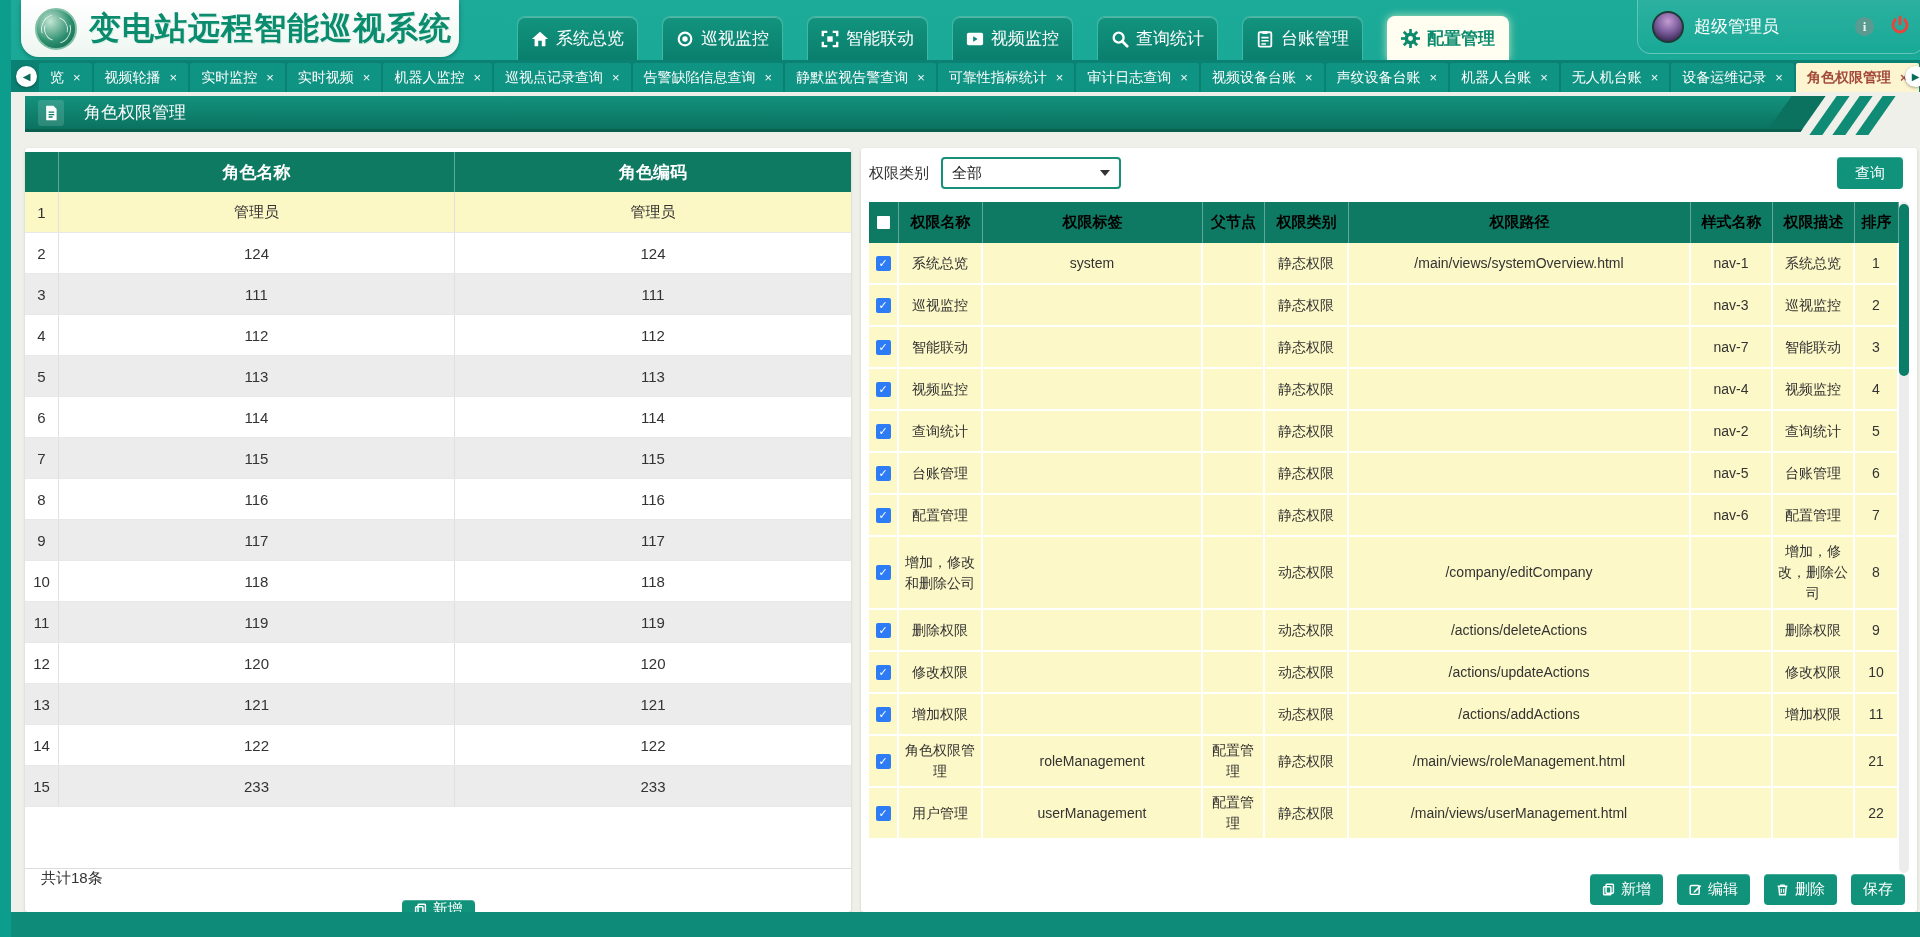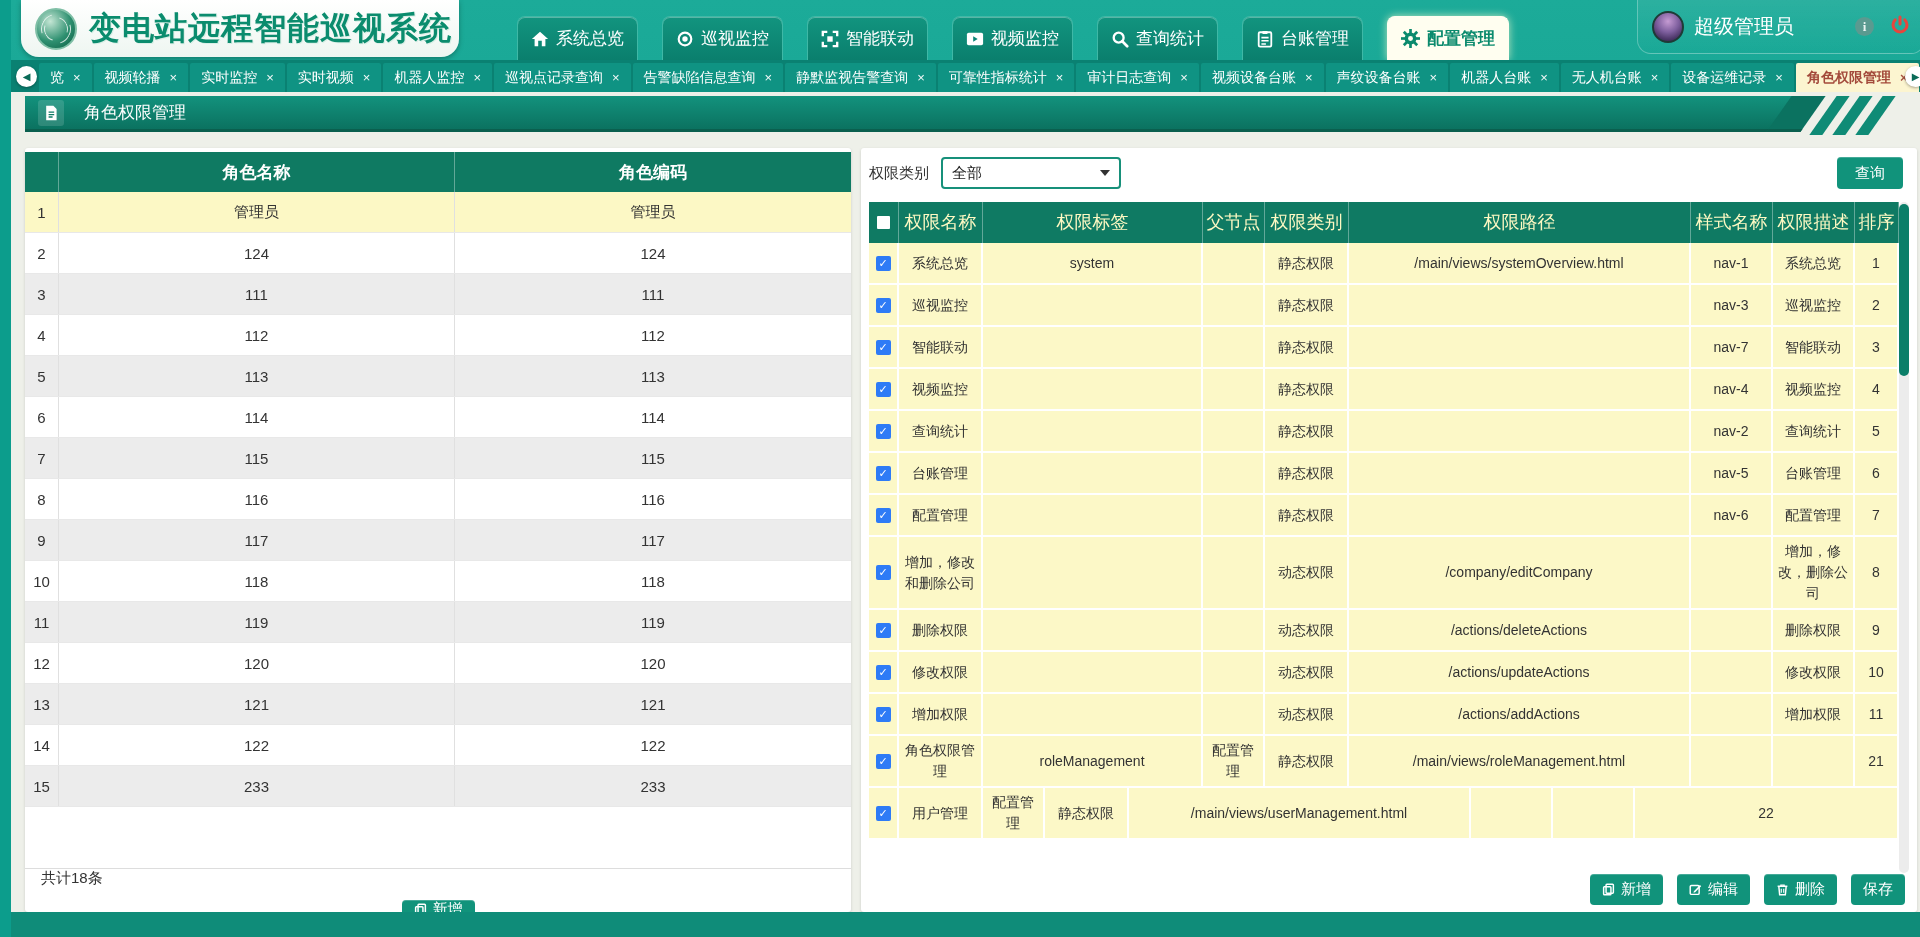--- a/index.html
+++ b/index.html
@@ -31,21 +31,21 @@
   .nav-btn svg { display:block; }
   .nav-btn.active { background:#fffef0; color:#0b8a6d; border-color:#fffef0; font-weight:bold;
     box-shadow:0 0 8px rgba(255,255,210,.7); }
 
   .user { position:absolute; right:6px; top:0; width:288px; height:54px;
     display:flex; align-items:center; gap:10px; padding:0 14px;
     border:1px solid rgba(255,255,255,.28); border-top:none;
     border-radius:0 0 14px 14px; background:linear-gradient(rgba(255,255,255,.07),rgba(255,255,255,0)); }
   .avatar { width:32px; height:32px; border-radius:50%; border:2px solid #1e3b36; flex:none;
     background:radial-gradient(circle at 50% 30%, #c59bd3 0%, #7e5f9e 45%, #4a3566 75%, #2c2040 100%); }
-  .user-name { color:#fff; font-size:20px; }
+  .user-name { color:#fff; font-size:17px; }
   .user-icons { margin-left:auto; display:flex; align-items:center; gap:16px; }
   .info-dot { width:19px; height:19px; border-radius:50%; background:#5b9a90; color:#eaf5f2;
     font-size:13px; font-weight:bold; font-family:"Liberation Serif","DejaVu Serif",serif;
     display:flex; align-items:center; justify-content:center; cursor:pointer; }
 
   
   .tabbar { position:absolute; left:0; top:60px; width:1920px; height:32px; background:#0a8172;
     display:flex; align-items:flex-end; padding:0 28px; overflow:hidden; }
   .tab { height:29px; background:#0f9383; color:#fff; font-size:14px; cursor:pointer;
     display:flex; align-items:center; gap:9px; padding:0 11px; margin-right:2px;
@@ -111,21 +111,21 @@
     border-top:6px solid #333; }
   .search-btn { margin-left:auto; width:66px; justify-content:center; height:32px; }
 
   .ptable-wrap { position:absolute; left:8px; top:54px; width:1030px; height:671px; overflow:hidden; }
   .prow { display:flex; }
   .pcell { display:flex; align-items:center; justify-content:center; text-align:center;
     padding:4px 3px; min-height:42px; line-height:1.5; font-size:14px; color:#333;
     background:#fcf8c7; border-right:2px solid #fff; border-bottom:2px solid #fff; }
   .c0{width:30px;} .c1{width:84px;} .c2{width:220px;} .c3{width:62px;} .c4{width:84px;}
   .c5{width:342px;} .c6{width:82px;} .c7{width:82px;} .c8{flex:1;}
-  .phead .pcell { background:#0f7a63; color:#fef9c3; font-weight:normal; font-size:18px;
+  .phead .pcell { background:#0f7a63; color:#000000; font-weight:bold; font-size:15px;
     min-height:41px; border-right:1px solid rgba(255,255,255,.35); border-bottom:none; }
   .cb { width:15px; height:15px; background:#2e7bf6; border-radius:2px; color:#fff;
     font-size:11px; line-height:15px; text-align:center; font-weight:bold; cursor:pointer; flex:none; }
   .cb-all { width:13px; height:13px; background:#fff; border-radius:1px; cursor:pointer; }
   .pscroll { position:absolute; right:8px; top:54px; width:10px; height:671px;
     background:#ececec; border-radius:5px; }
   .pthumb { position:absolute; left:0; top:2px; width:10px; height:172px;
     background:#0b7e69; border-radius:5px; cursor:grab; }
   .pfooter { position:absolute; right:12px; bottom:7px; display:flex; gap:14px; }
   .pfooter .btn { height:31px; }
@@ -670,20 +670,21 @@
               <div class="pcell c6"></div>
               <div class="pcell c7"></div>
               <div class="pcell c8">21</div>
             </div>
 
             <div class="prow even">
               <div class="pcell c0">
                 <span class="cb">✓</span>
               </div>
               <div class="pcell c1">用户管理</div>
+              <div class="pcell c2">userManagement</div>
               <div class="pcell c3">配置管理</div>
               <div class="pcell c4">静态权限</div>
               <div class="pcell c5">/main/views/userManagement.html</div>
               <div class="pcell c6"></div>
               <div class="pcell c7"></div>
               <div class="pcell c8">22</div>
             </div>
           </div>
       </div>
       <div class="pscroll">

